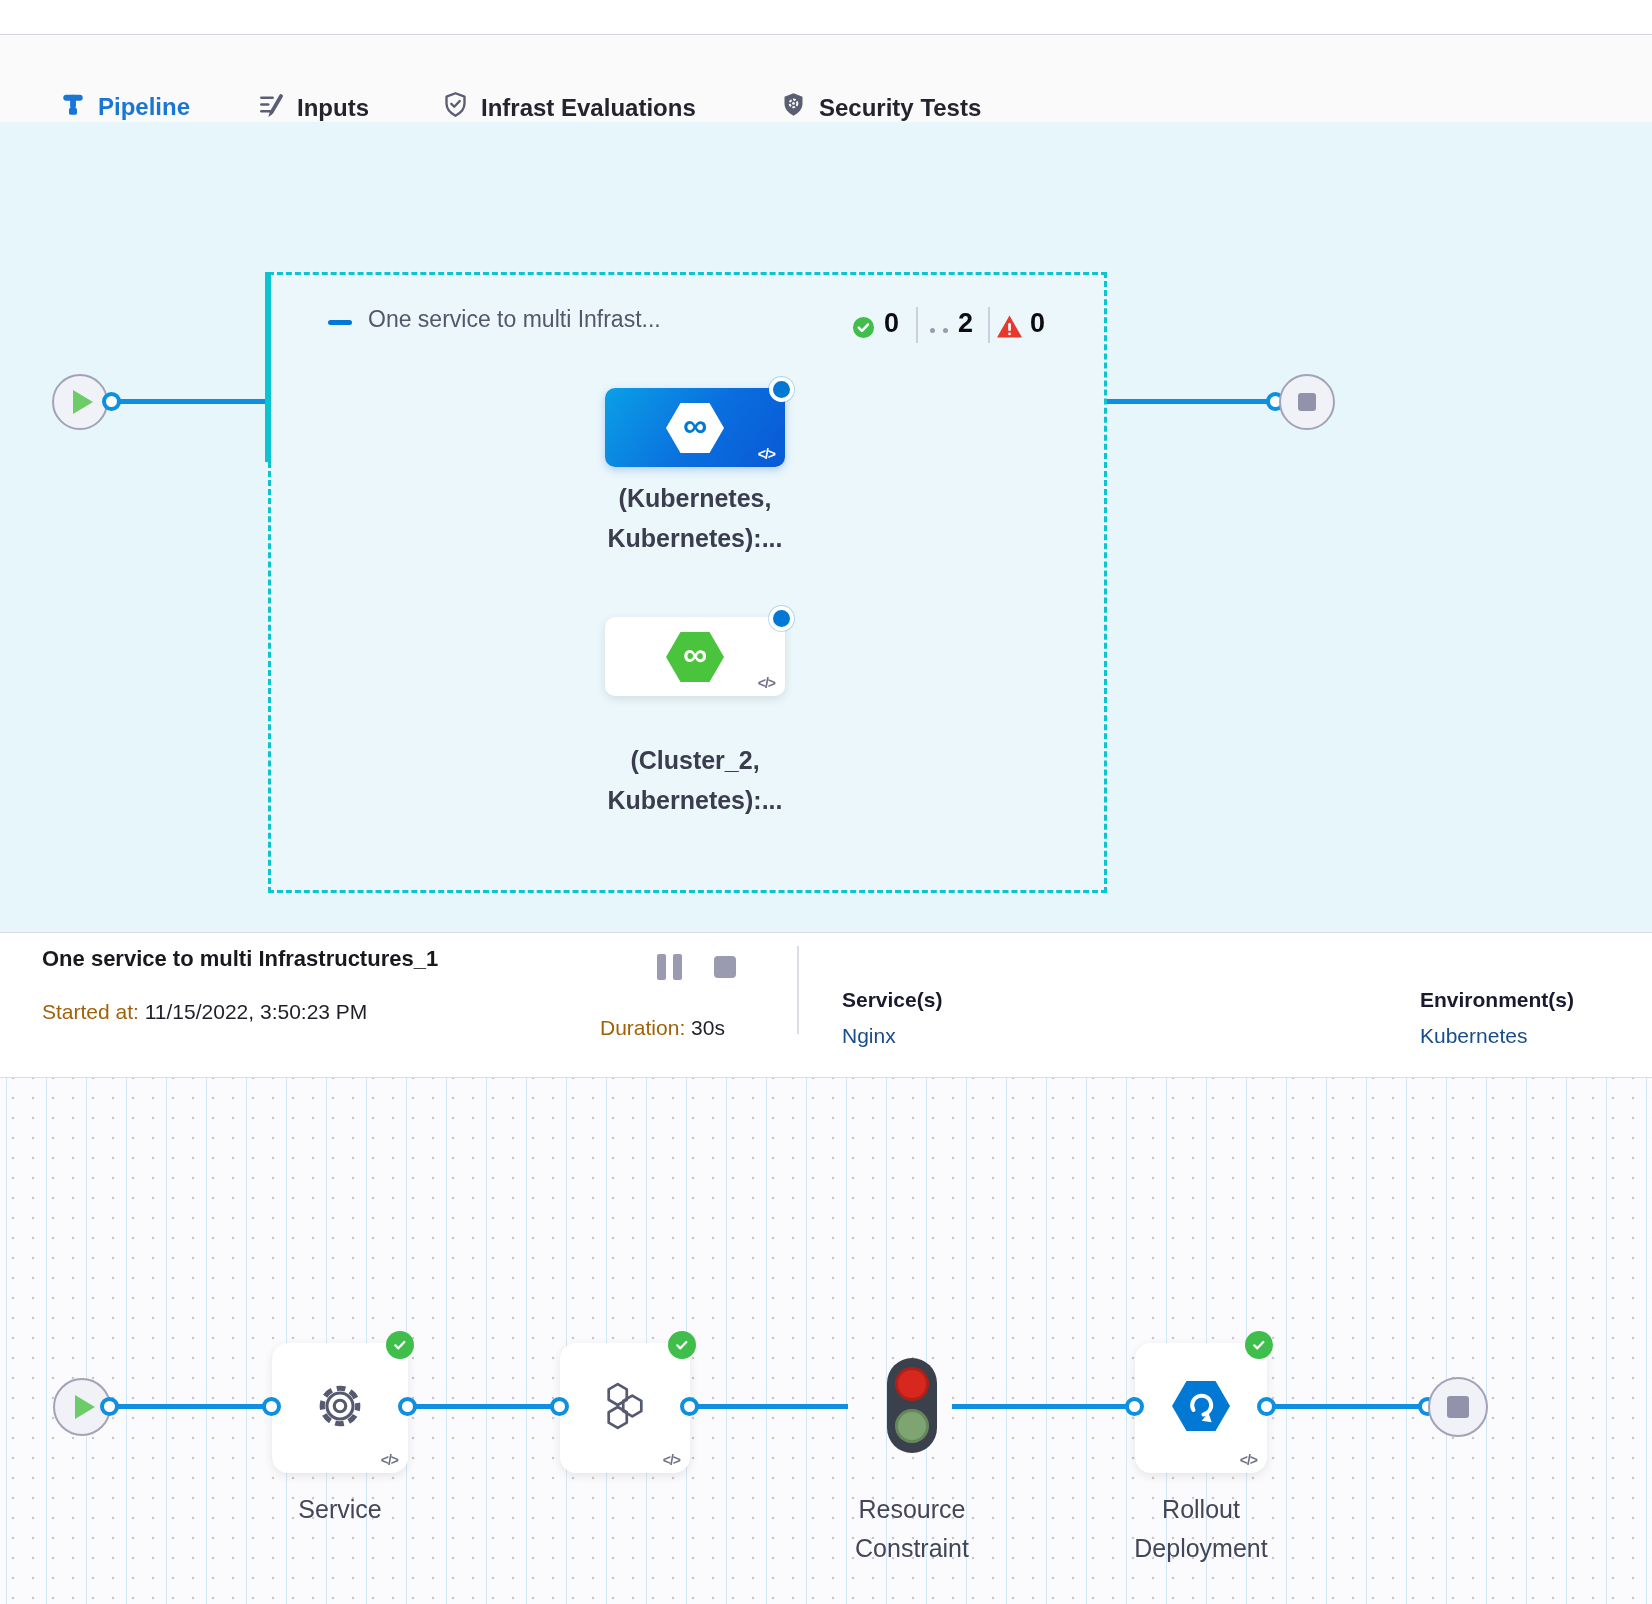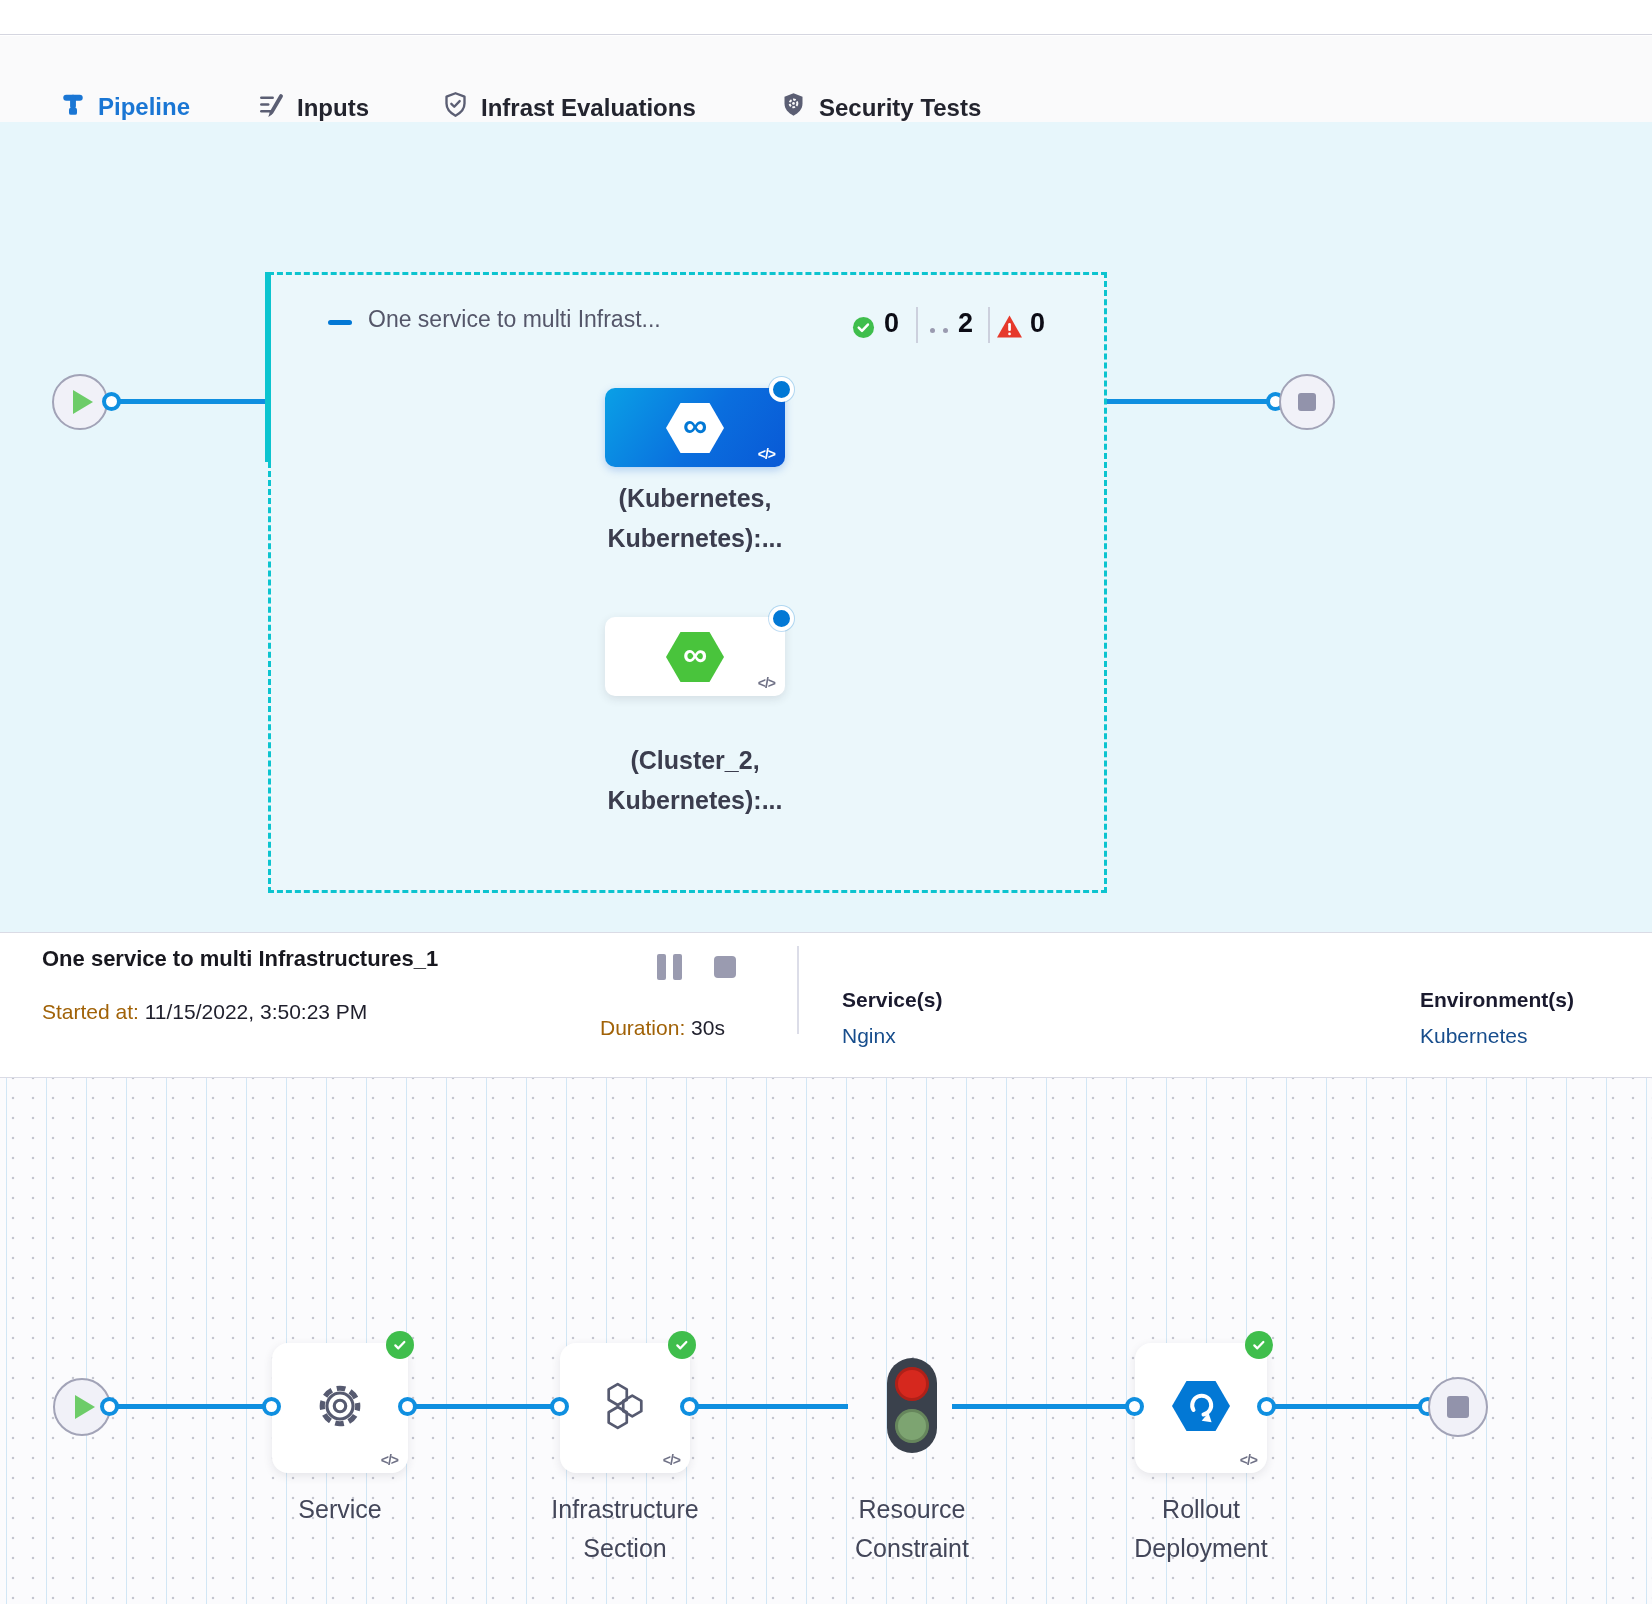--- a/index.html
+++ b/index.html
@@ -256,24 +256,20 @@
     </span>
     <span class="code-chip code-gray">&lt;/&gt;</span>
   </div>
   <div class="check-badge" style="left:668px; top:1331px;">
     <svg width="16" height="16" viewBox="0 0 24 24">
         <path d="M5 12.5l4.5 4.5 9-9.5" fill="none" stroke="#fff" stroke-width="3.4" stroke-linecap="round" stroke-linejoin="round"></path>
       </svg>
   </div>
   <div class="dot" style="left:550px; top:1397px;"></div>
   <div class="dot" style="left:680px; top:1397px;"></div>
-  <div class="stage-label" style="left:495px; top:1490px;">
-    <div>Infrastructure</div>
-    <div>Section</div>
-  </div>
 
   <div class="traffic">
     <span class="red"></span>
     <span class="green"></span>
   </div>
   <div class="stage-label" style="left:782px; top:1490px;">
     <div>Resource</div>
     <div>Constraint</div>
   </div>
 

